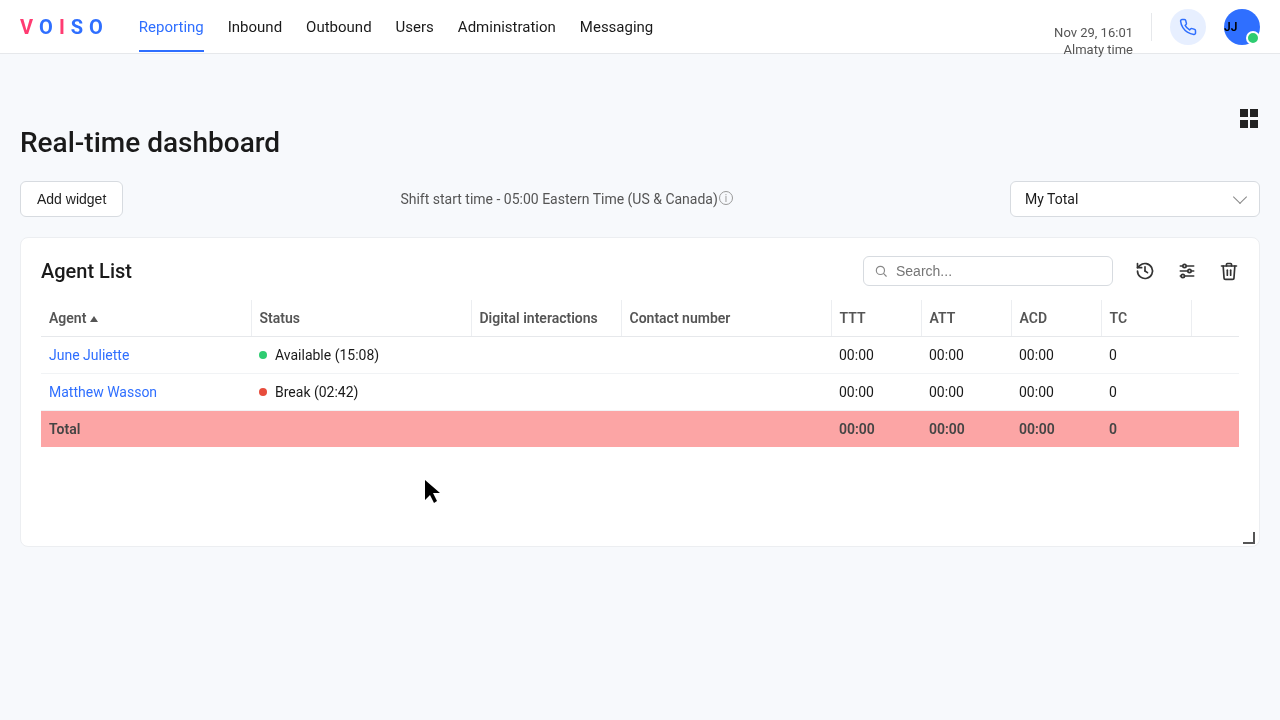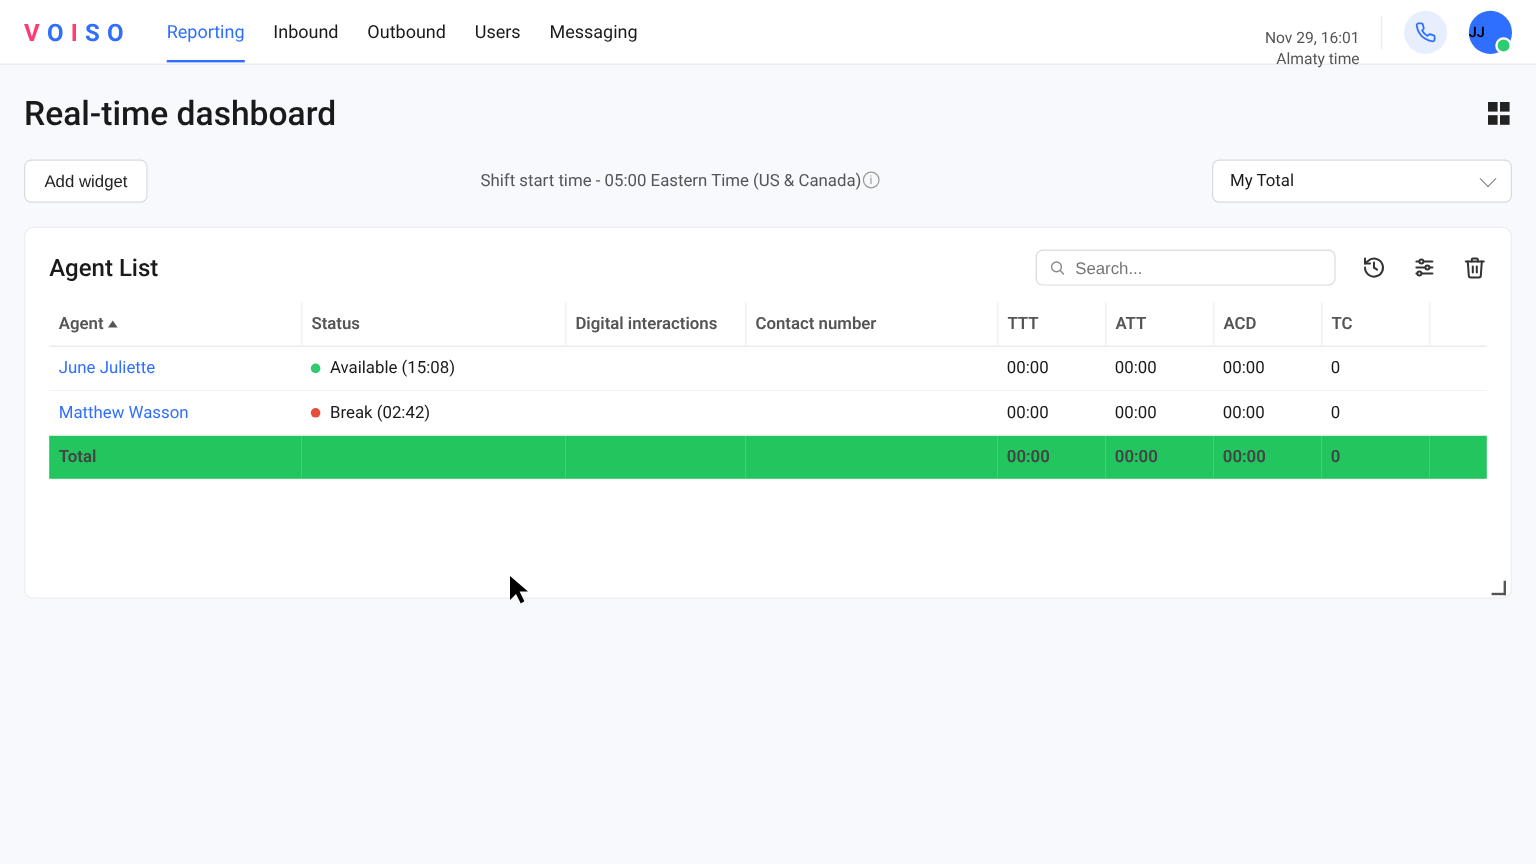--- a/index.html
+++ b/index.html
@@ -57,21 +57,21 @@
     position: relative; cursor:pointer;
   }
   .avatar::after {
     content:""; position:absolute; right:0; bottom:0;
     width:10px; height:10px; background:#2ecc71; border:2px solid #fff; border-radius:50%;
   }
 
   
   .page { padding: 24px 20px 0 20px; }
   .page-title-row { display:flex; align-items:center; justify-content:space-between; margin-bottom: 22px; }
-  .page-title { font-size: 28px; font-weight: 500; }
+  .page-title { font-size: 28px; font-weight: 500; margin-top: 48px; }
   .grid-icon { cursor:pointer; display:flex; flex-wrap:wrap; width:20px; height:20px; gap:2px; }
   .grid-icon div { width:8px; height:8px; background:#222; }
 
   .toolbar-row { display:flex; align-items:center; justify-content:space-between; margin-bottom: 20px; gap:16px; }
   .btn {
     background:#fff; border:1px solid #d7dbe0; border-radius:6px;
     padding: 9px 16px; font-size:14px; cursor:pointer; color:#222;
   }
   .shift-info { font-size:14px; color:#555; display:flex; align-items:flex-start; gap:1px; flex:1; justify-content:center;}
   .info-icon { width:14px; height:14px; border:1.2px solid #999; border-radius:50%; display:inline-flex; align-items:center; justify-content:center; font-size:10px; color:#999;}
@@ -99,21 +99,21 @@
   .icon-btn { cursor:pointer; color:#333; display:flex; align-items:center; justify-content:center; }
 
   
   table { width:100%; border-collapse: collapse; font-size:14px; }
   thead th {
     text-align:left; font-weight:600; color:#555; padding:10px 8px;
     border-bottom:1px solid #e6e8eb;
   }
   thead th + th { border-left:1px solid #eceef1; }
   tbody td { padding:10px 8px; border-bottom:1px solid #f1f3f5; }
-  tbody tr.total td { background:#22c55e; font-weight:600; color:#444; border-bottom:none;}
+  tbody tr.total td { background:#fca5a5; font-weight:600; color:#444; border-bottom:none;}
   .agent-link { color:#2f6fff; cursor:pointer; }
   .status { display:flex; align-items:center; gap:8px; }
   .dot { width:8px; height:8px; border-radius:50%; display:inline-block;}
   .dot.green{ background:#2ecc71;}
   .dot.red{ background:#e74c3c;}
   .sort-caret { display:inline-block; margin-left:4px; width:0;height:0;border-left:4px solid transparent;border-right:4px solid transparent;border-bottom:6px solid #555; vertical-align:middle;}
   .resize-handle{
     position:absolute; right:4px; bottom:2px; width:12px; height:12px;
     border-right:2px solid #555; border-bottom:2px solid #555; cursor:nwse-resize;
   }
@@ -132,20 +132,21 @@
       <span>O</span>
       <span>I</span>
       <span>S</span>
       <span>O</span>
   </div>
   <div class="nav">
     <div class="nav-item active">Reporting</div>
     <div class="nav-item">Inbound</div>
     <div class="nav-item">Outbound</div>
     <div class="nav-item">Users</div>
+    <div class="nav-item">Administration</div>
     <div class="nav-item">Messaging</div>
   </div>
   <div class="header-right">
     <div class="datetime">
       <div>Nov 29, 16:01</div>
       <div>Almaty time</div>
     </div>
     <div class="divider"></div>
     <div class="call-icon">
       <svg width="18" height="18" viewBox="0 0 24 24" fill="none" stroke="#2f6fff" stroke-width="2" stroke-linecap="round" stroke-linejoin="round">

